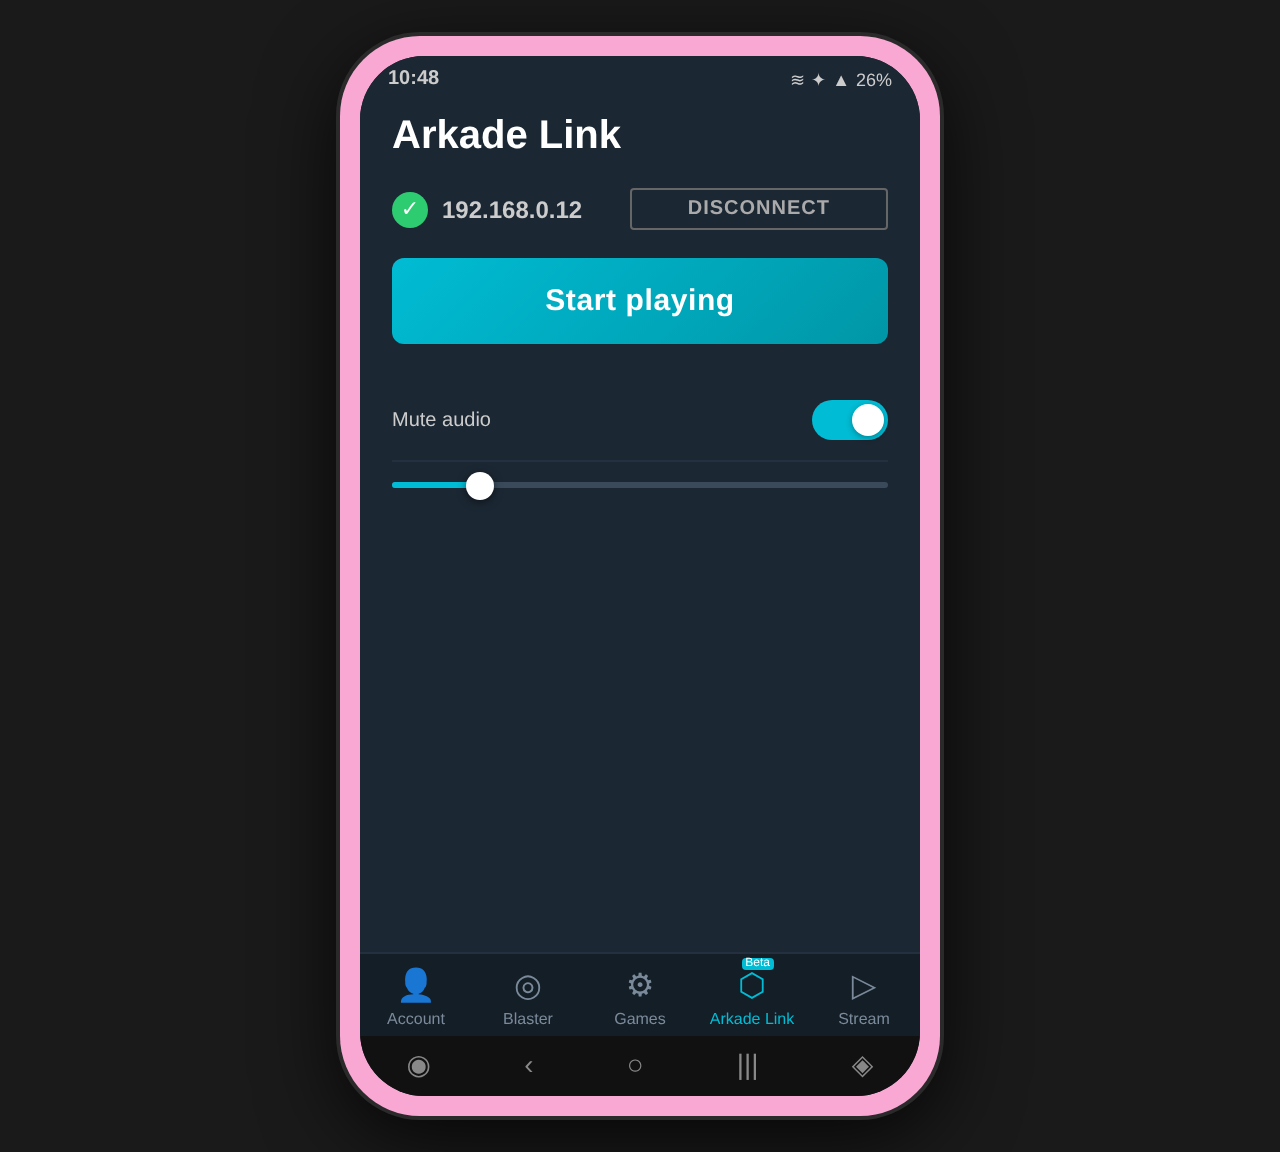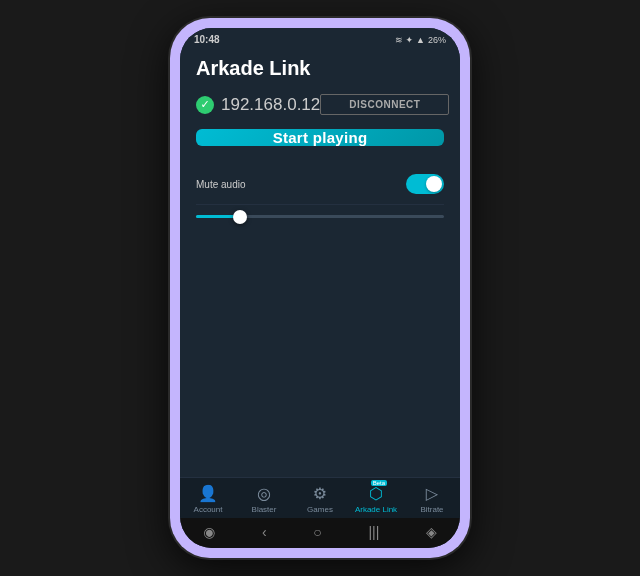--- a/index.html
+++ b/index.html
@@ -9,21 +9,21 @@
       justify-content: center;
       align-items: center;
       width: 640px;
       height: 576px;
       font-family: 'Segoe UI', Arial, sans-serif;
     }
 
     .phone-outer {
       width: 300px;
       height: 540px;
-      background: #c4b5fd;
+      background: #f9a8d4;
       border-radius: 40px;
       padding: 10px;
       box-shadow: 0 0 0 2px #2a2a2a, 0 10px 40px rgba(0,0,0,0.8);
       position: relative;
     }
 
     .phone-inner {
       width: 100%;
       height: 100%;
       background: #1b2733;
@@ -83,21 +83,22 @@
       border-radius: 50%;
       display: flex;
       align-items: center;
       justify-content: center;
       color: #fff;
       font-size: 11px;
     }
 
     .ip-address {
       color: #ccc;
-      font-size: 17px;
+      font-size: 12px;
+      font-weight: bold;
     }
 
     .disconnect-btn {
       background: transparent;
       border: 1px solid #666;
       color: #aaa;
       padding: 4px 28px;
       font-size: 10px;
       font-weight: 600;
       letter-spacing: 0.5px;
@@ -105,20 +106,21 @@
       border-radius: 2px;
     }
 
     .start-playing-btn {
       width: 100%;
       background: linear-gradient(135deg, #00bcd4, #0097a7);
       border: none;
       color: #fff;
       font-size: 15px;
       font-weight: 600;
+      padding: 13px;
       border-radius: 6px;
       cursor: pointer;
       margin-bottom: 18px;
       letter-spacing: 0.3px;
     }
 
     .setting-row {
       display: flex;
       align-items: center;
       justify-content: space-between;
@@ -333,21 +335,21 @@
       </div>
       <div class="nav-item">
         <div class="nav-icon-wrap">
           <span class="nav-icon active">⬡</span>
           <span class="beta-badge">Beta</span>
         </div>
         <span class="nav-label active">Arkade Link</span>
       </div>
       <div class="nav-item">
         <span class="nav-icon">▷</span>
-        <span class="nav-label">Bitrate</span>
+        <span class="nav-label">Stream</span>
       </div>
     </div>
 
     <div class="system-nav">
       <span class="sys-nav-btn">◉</span>
       <span class="sys-nav-btn">‹</span>
       <span class="sys-nav-btn">○</span>
       <span class="sys-nav-btn">|||</span>
       <span class="sys-nav-btn">◈</span>
     </div>

